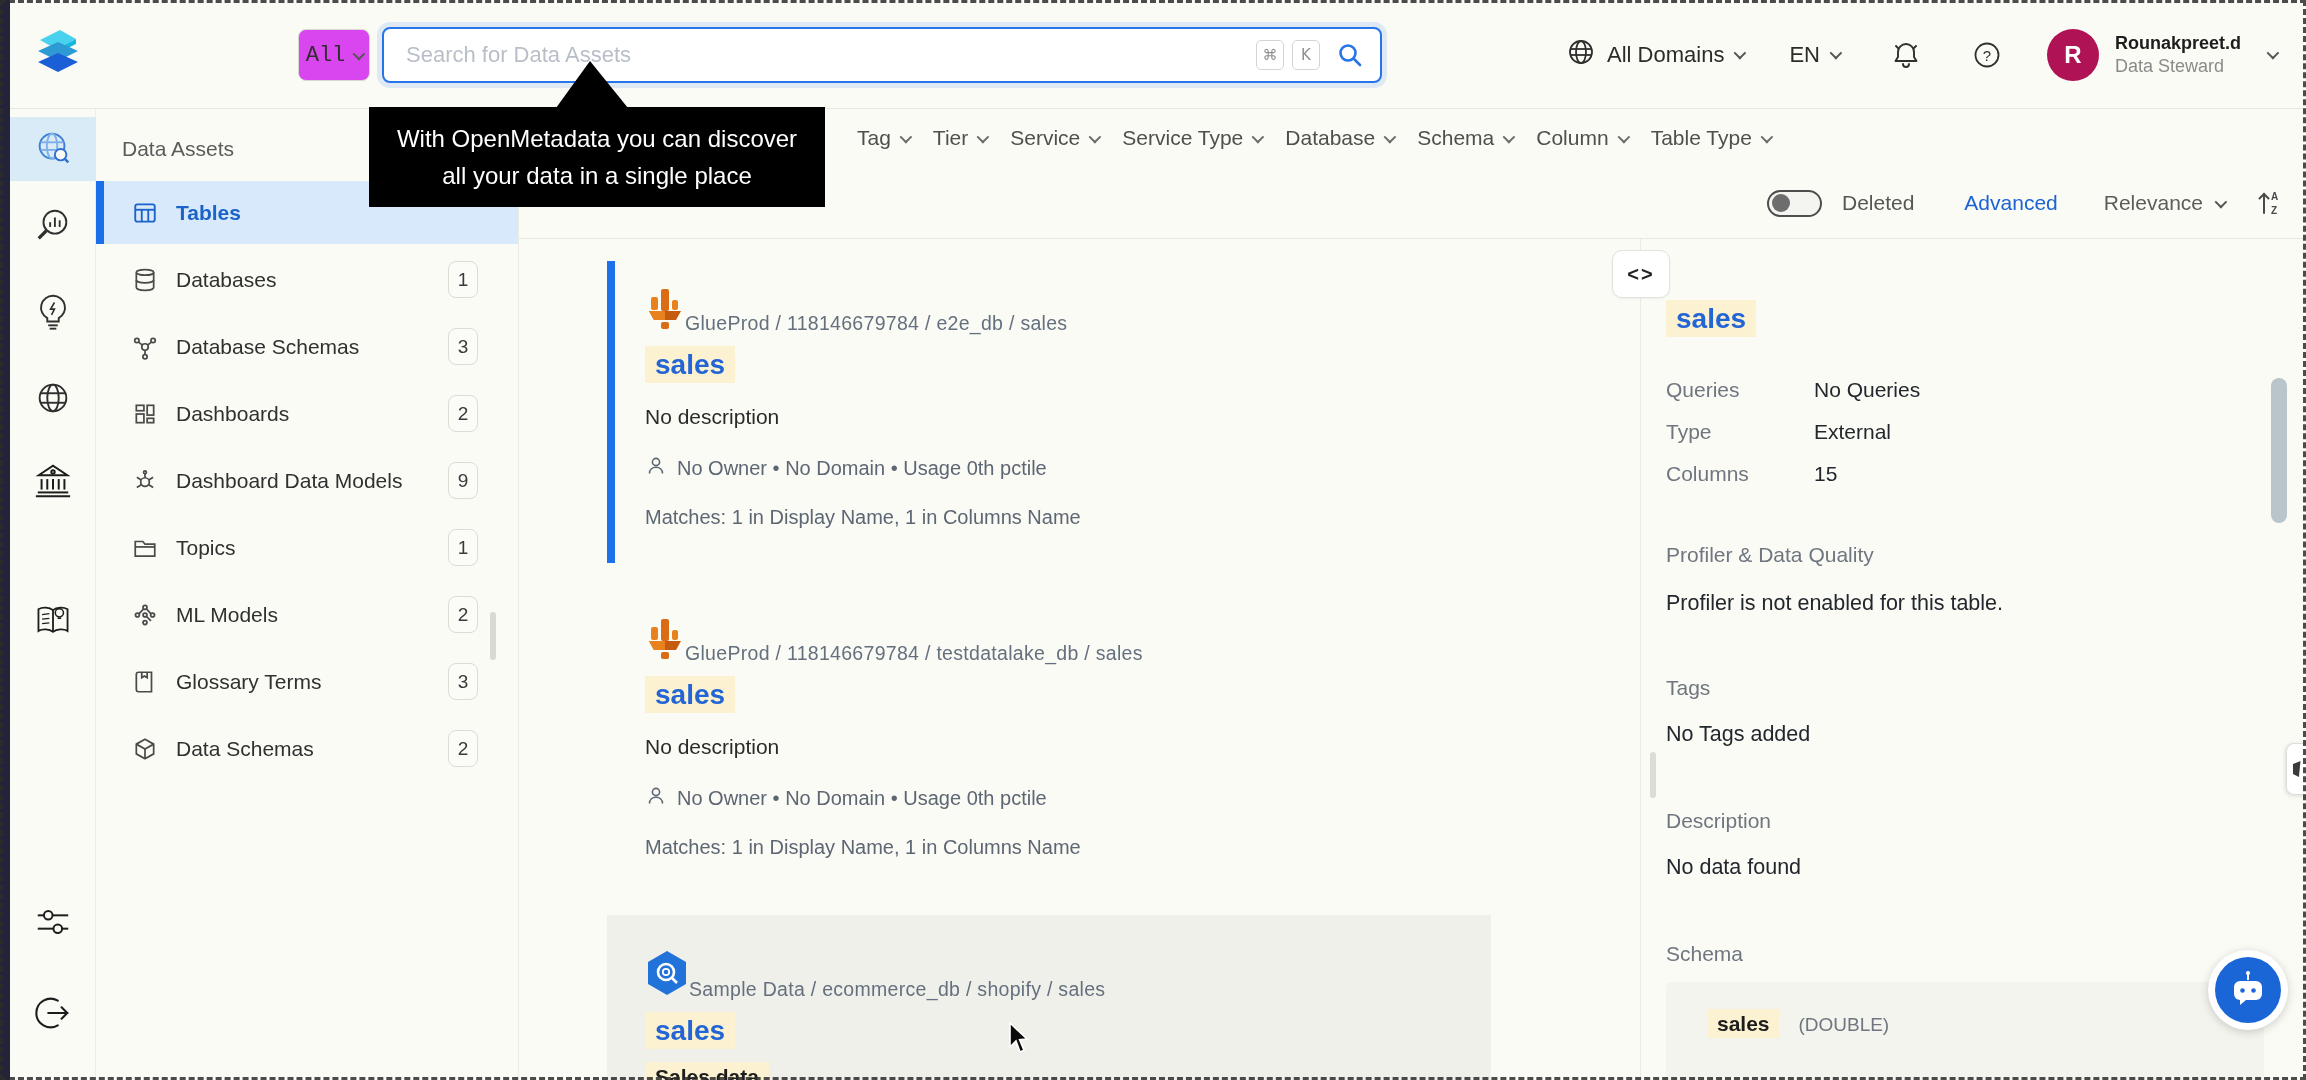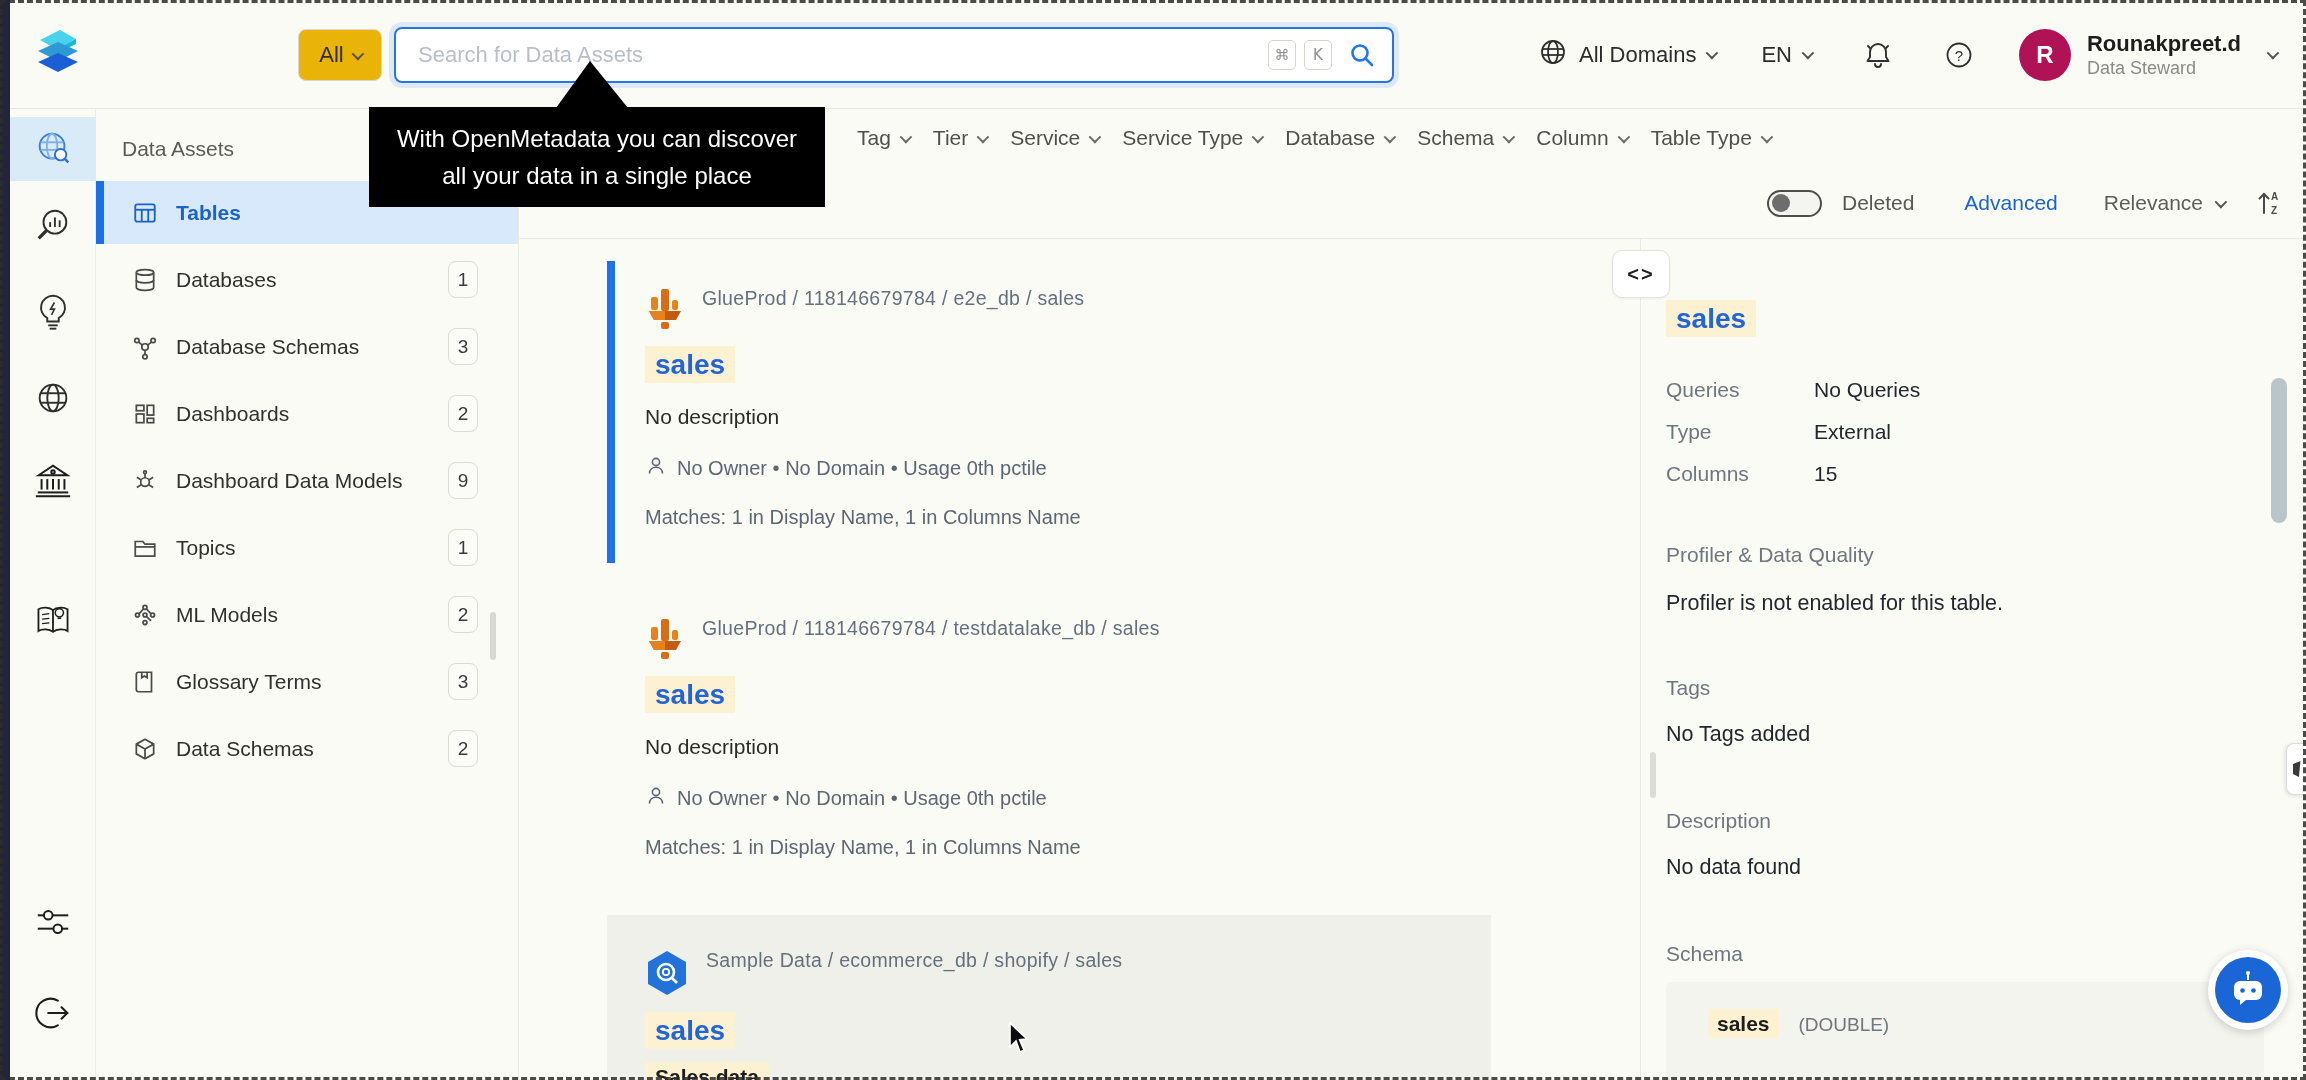--- a/index.html
+++ b/index.html
@@ -6,31 +6,31 @@
   html,body { width:2306px; height:1080px; overflow:hidden; }
   body { font-family:"Liberation Sans", sans-serif; background:#fbfbf5; color:#2b2b2b; position:relative; }
 
   .edge-strip { position:absolute; left:0; top:0; width:10px; height:1080px; background:#23233a; z-index:60; }
   .dashed-frame { position:absolute; inset:0; border:3px dashed rgba(45,45,45,.85); z-index:70; pointer-events:none; }
 
   
   .topbar { position:absolute; left:10px; top:0; right:0; height:109px; background:#fbfbf6; border-bottom:1px solid #e7e7e0; z-index:20; }
   .logo { position:absolute; left:16px; top:24px; }
   .search-cluster { position:absolute; left:288px; top:27px; display:flex; align-items:center; gap:12px; }
-  .all-box { height:52px; width:84px; border:1.5px solid #d8d8d2; border-radius:8px; display:flex; align-items:center; justify-content:center; gap:8px; color:#2f2f2f; font-size:22px; background:#eab308; }
+  .all-box { height:52px; width:72px; border:1.5px solid #d8d8d2; border-radius:8px; display:flex; align-items:center; justify-content:center; gap:8px; color:#2f2f2f; font-size:22px; background:#d946ef;font-family:Liberation Mono, monospace; }
   .search-box { width:1000px; height:56px; background:#fff; border:2px solid #2575e8; border-radius:8px; box-shadow:0 0 0 5px rgba(37,117,232,.13); display:flex; align-items:center; padding:0 16px 0 22px; }
   .search-placeholder { flex:1; font-size:22px; color:#b9bfc8; }
   .kbd { min-width:28px; height:30px; border:1px solid #d5d5d0; border-radius:5px; color:#8f8f8f; font-size:15px; display:flex; align-items:center; justify-content:center; padding:0 5px; margin-left:8px; background:#fff; font-family:"DejaVu Sans", sans-serif; }
   .search-btn { margin-left:16px; display:flex; }
   .top-right { position:absolute; right:30px; top:0; height:109px; display:flex; align-items:center; }
   .chev { width:9px; height:9px; border-right:2px solid #555; border-bottom:2px solid #555; transform:rotate(45deg) translateY(-2px); display:inline-block; }
   .tr-item { display:flex; align-items:center; gap:10px; font-size:22px; color:#2b2b2b; }
   .avatar { width:52px; height:52px; border-radius:50%; background:#b01355; color:#fff; font-size:24px; font-weight:bold; display:flex; align-items:center; justify-content:center; }
   .user-block { display:flex; flex-direction:column; line-height:1.25; }
-  .user-name { font-size:22px; font-weight:600; color:#1d1d1d; }
+  .user-name { font-size:18px; font-weight:600; color:#1d1d1d; }
   .user-role { font-size:18px; color:#8a8a8a; }
 
   
   .rail { position:absolute; left:10px; top:109px; width:86px; bottom:0; background:#fbfbf6; border-right:1px solid #ededE6; z-index:10; }
   .rail .active-bg { position:absolute; left:0; top:8px; width:86px; height:64px; background:#d8ebf6; }
   .rail-icon { position:absolute; left:23px; width:40px; height:40px; display:flex; align-items:center; justify-content:center; }
 
   
   .assets-panel { position:absolute; left:96px; top:109px; width:423px; bottom:0; background:#fbfbf6; border-right:1px solid #ebebe4; z-index:5; }
   .ap-title { padding:28px 0 0 26px; font-size:21px; color:#5b5b5b; }
@@ -60,21 +60,21 @@
   
   .tooltip { position:absolute; left:369px; top:107px; width:456px; background:#000; color:#fff; font-size:24px; font-weight:500; line-height:37px; text-align:center; padding:13px 18px; z-index:40; }
   .tooltip-arrow { position:absolute; left:556px; top:61px; width:0; height:0; border-left:34px solid transparent; border-right:38px solid transparent; border-bottom:47px solid #000; z-index:40; }
 
   
   .results { position:absolute; left:519px; top:239px; width:1122px; bottom:0; overflow:hidden; border-right:1px solid #ebebe4; }
   .card { width:884px; margin-left:88px; position:relative; padding:26px 20px 0 38px; }
   .card.selected { border-left:8px solid #1e71e8; padding-left:30px; height:302px; margin-top:22px; }
   .card.c2 { margin-top:28px; height:290px; }
   .card.hovered { margin-top:34px; background:#f0f0eb; height:200px; padding-top:34px; }
-  .crumb { display:flex; align-items:flex-start; gap:17px; }
+  .crumb { display:flex; align-items:flex-end; }
   .crumb-text { font-size:19.5px; color:#64707e; letter-spacing:.3px; }
   .card-title { margin-top:14px; }
   .hl { background:#fcf1d0; padding:3px 10px; }
   .card-title .hl { color:#2465d6; font-size:28px; font-weight:bold; }
   .desc { margin-top:24px; font-size:21px; color:#2a2a2a; }
   .meta { margin-top:26px; display:flex; align-items:center; gap:10px; font-size:20px; color:#5d6673; }
   .matches { margin-top:24px; font-size:20px; color:#5d6673; }
   .clipped-line { margin-top:18px; font-size:21px; font-weight:bold; color:#1d1d1d; }
   .list-thumb { position:absolute; left:1650px; top:752px; width:6px; height:46px; background:#dcdcd6; border-radius:3px; z-index:6; }
 

